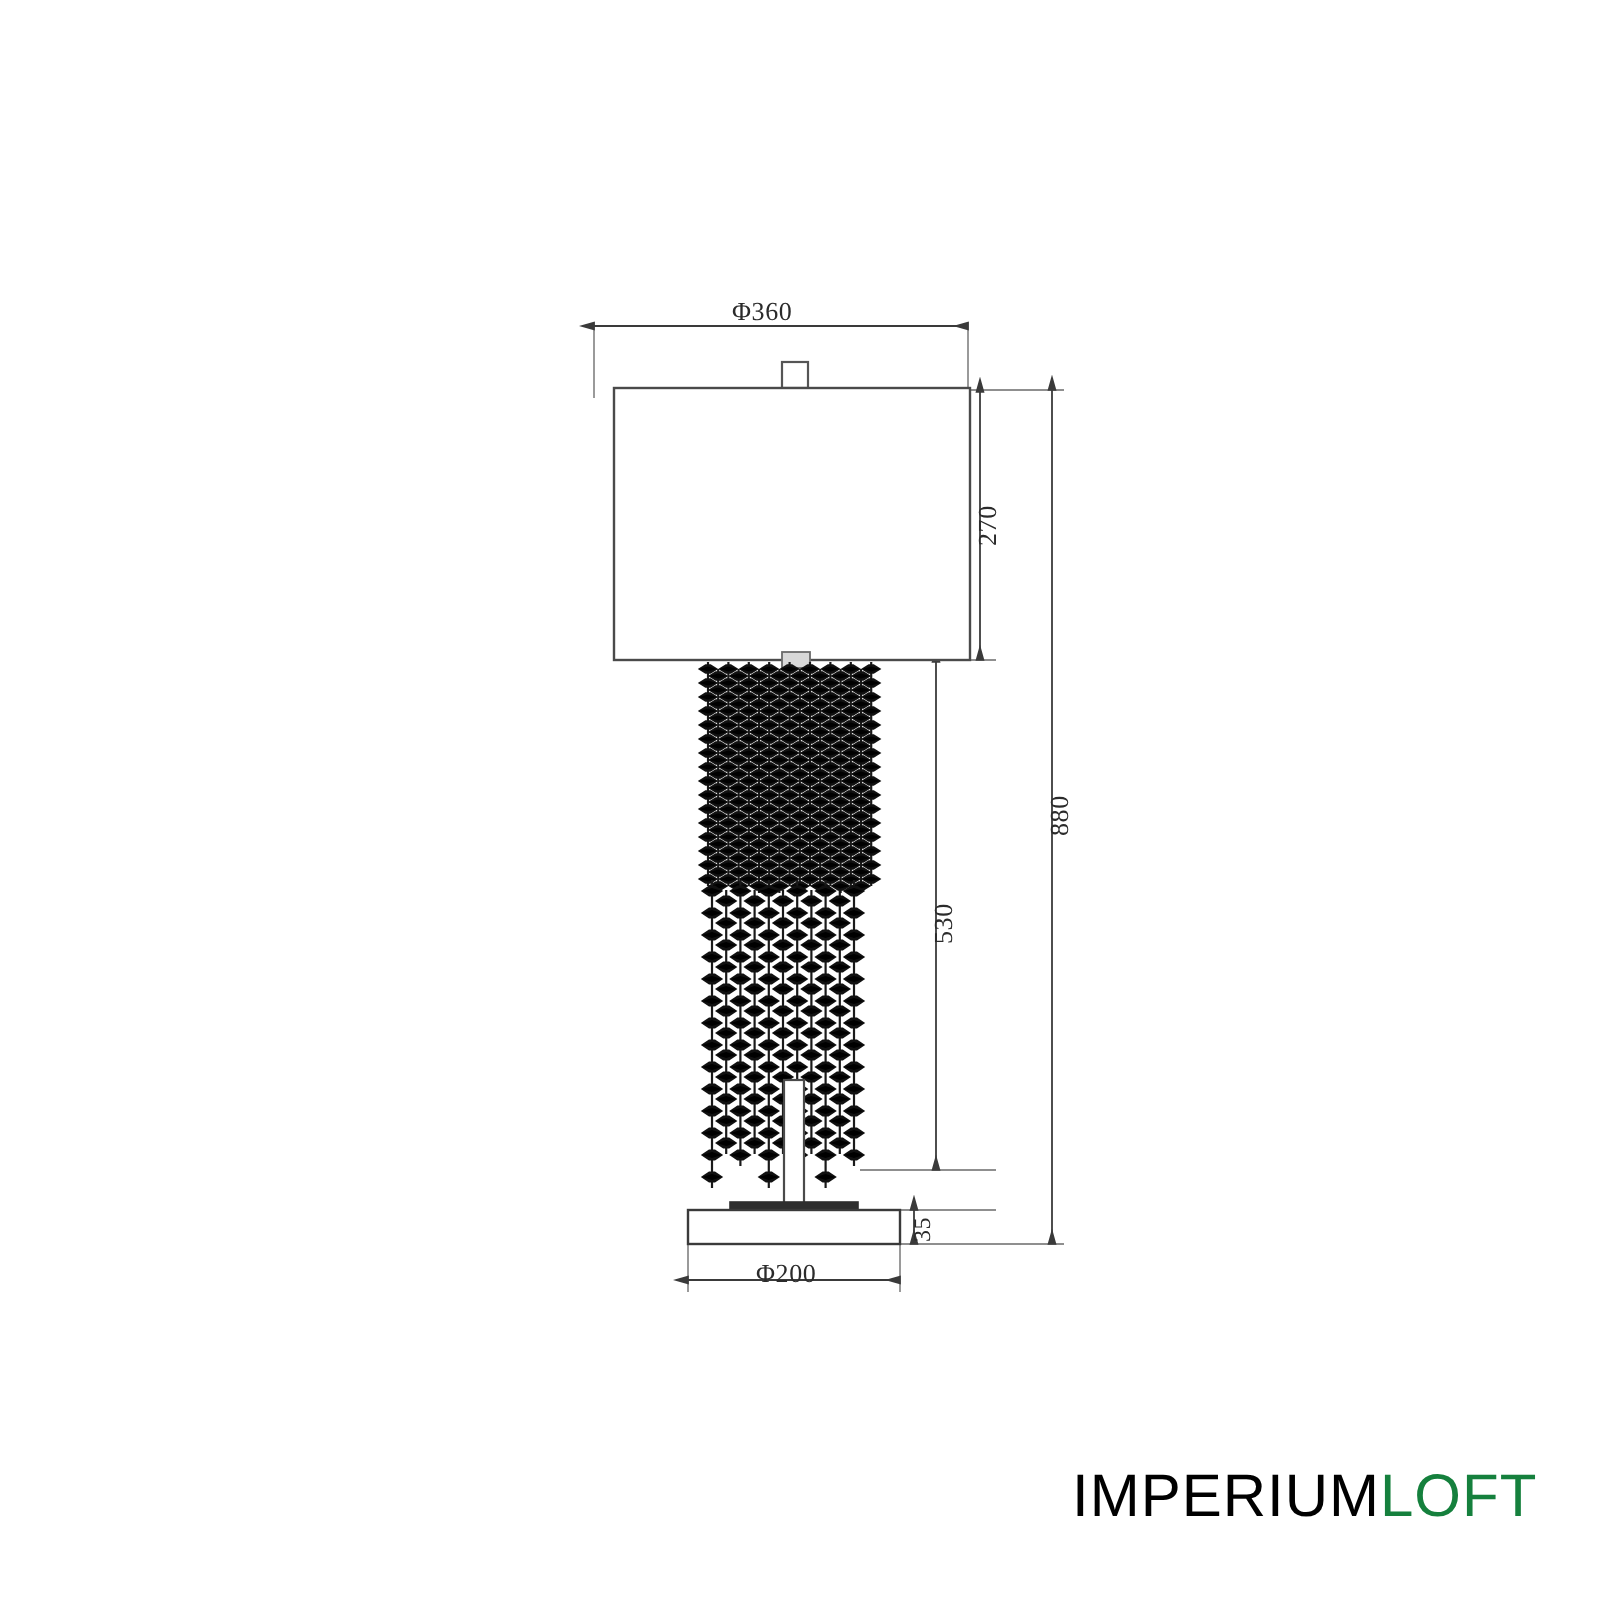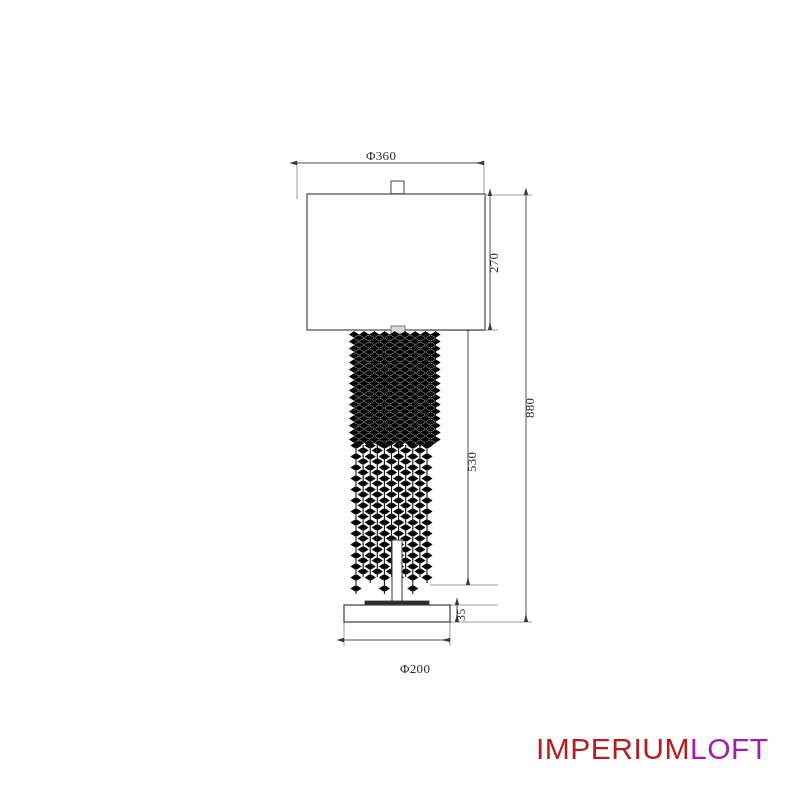--- a/index.html
+++ b/index.html
@@ -44,22 +44,22 @@
     position: absolute;
     left: 536px;
     top: 732px;
     font-family: "Liberation Sans", sans-serif;
     font-size: 30px;
     letter-spacing: 0.5px;
     font-weight: 400;
     white-space: nowrap;
     user-select: none;
   }
-  #brand-logo .part-a { color: #b91c1c; }
-  #brand-logo .part-b { color: #a21caf; }
+  #brand-logo .part-a { color: #000000; }
+  #brand-logo .part-b { color: #15803d; }
 </style>
 </head>
 <body>
 
 <svg id="drawing-canvas" viewBox="0 0 800 800">
 
   <defs>
 
     <marker id="arrowEnd" viewBox="0 0 10 10" refX="9.5" refY="5" markerWidth="9" markerHeight="9" orient="auto-start-reverse">
       <path d="M 0 5 L 10 2.2 L 10 7.8 z" fill="#3a3a3a"></path>
@@ -555,17 +555,17 @@
 <div class="dim-label" style="left:366px; top:148px;">Φ360</div>
 
 <div class="dim-label vertical" style="left:486px; top:273px;">270</div>
 
 <div class="dim-label vertical" style="left:464px; top:472px;">530</div>
 
 <div class="dim-label vertical" style="left:522px; top:418px;">880</div>
 
 <div class="dim-label vertical" style="left:454px; top:621px; font-size:12px;">35</div>
 
-<div class="dim-label" style="left:378px; top:661px;margin-left:22px;">Φ200</div>
+<div class="dim-label" style="left:378px; top:629px;">Φ200</div>
 
 <div id="brand-logo">
   <span class="part-a">IMPERIUM</span><span class="part-b">LOFT</span>
 </div>
 
 </body></html>

